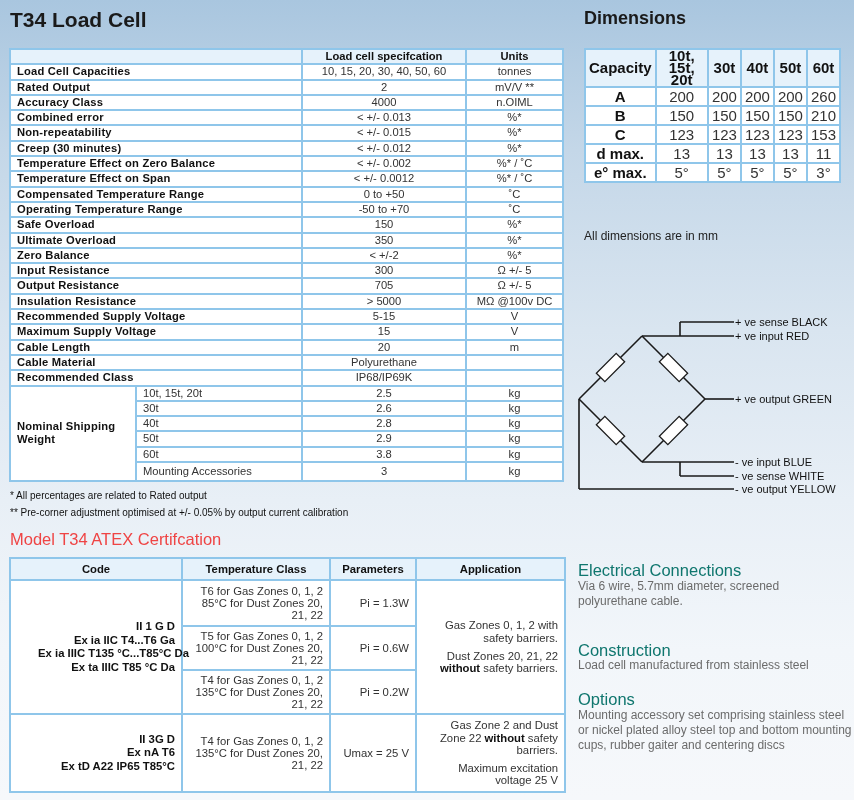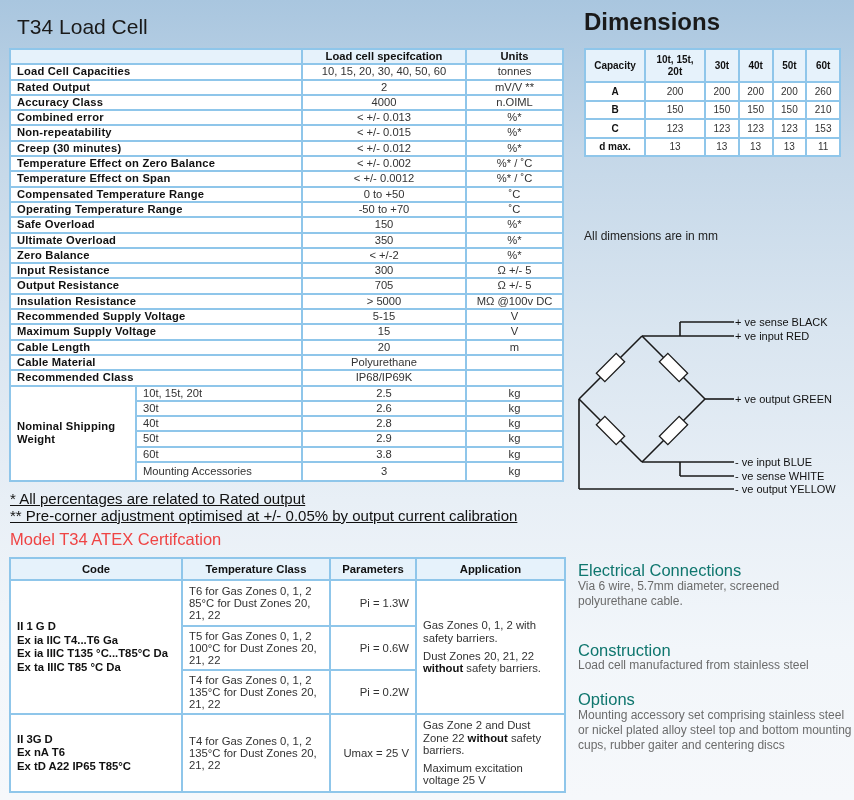--- a/index.html
+++ b/index.html
@@ -2,46 +2,46 @@
 <html><head>
 <meta charset="utf-8">
 <style>
   html, body { margin: 0; padding: 0; }
   body {
     width: 854px; height: 800px; overflow: hidden; position: relative;
     font-family: "Liberation Sans", sans-serif; color: #111;
     background: linear-gradient(180deg, #a9c6df 0px, #c4d7e8 150px, #d9e5f0 330px, #e8eff6 500px, #f2f6fa 650px, #f6f8fb 800px);
   }
   .abs { position: absolute; }
-  h1.title { position: absolute; left: 10px; top: 8px; margin: 7px; font-size: 21px; font-weight: normal; color: #1a1a1a; }
-  h1.dimtitle { position: absolute; left: 584px; top: 8px; margin: 0; font-size: 24px; font-weight: bold; color: #1a1a1a; }
+  h1.title { position: absolute; left: 10px; top: 8px; margin: 0; font-size: 21px; font-weight: bold; color: #1a1a1a; }
+  h1.dimtitle { position: absolute; left: 584px; top: 8px; margin: 0; font-size: 18px; font-weight: bold; color: #1a1a1a; }
 
   table { border-collapse: collapse; background: #ffffff; }
   .spec { position: absolute; left: 9px; top: 48px; width: 555px; border: 2px solid #2e4f8f; font-size: 11.2px; }
   .spec td, .spec th { border: 2px solid #8fc6ea; padding: 0 6px; height: 13.3px; line-height: 13.3px; }
   .spec th { background: #e6f2fb; font-weight: bold; text-align: center; }
   .spec td.lbl { font-weight: bold; text-align: left; letter-spacing: 0.2px; }
   .spec td.c { text-align: center; color: #333; }
   .spec td.sub { text-align: left; color: #333; }
 
-  .dims { position: absolute; left: 584px; top: 48px; width: 257px; border: 2px solid #15803d; font-size: 10px; }
+  .dims { position: absolute; left: 584px; top: 48px; width: 257px; border: 2px solid #15803d; font-size: 15px; }
   .dims td, .dims th { border: 2px solid #8fc6ea; text-align: center; padding: 0 3px; }
   .dims th { background: #e6f2fb; font-weight: bold; height: 31px; line-height: 12px; }
   .dims td { height: 16.5px; color: #333; }
   .dims td.rl { font-weight: bold; color: #111; }
   .dims tr.tall td { height: 30px; line-height: 12px; }
 
   .note-mm { position: absolute; left: 584px; top: 229px; font-size: 12px; color: #222; }
 
-  .foot { position: absolute; left: 10px; font-size: 15px; color: #111; text-decoration: underline; }
+  .foot { position: absolute; left: 10px; font-size: 10px; color: #111; }
 
   .atex-title { position: absolute; left: 10px; top: 530px; font-size: 16.5px; color: #ef4444; }
   .atex { position: absolute; left: 9px; top: 557px; width: 557px; border: 2px solid #2e4f8f; font-size: 11.3px; }
   .atex th { background: #e6f2fb; font-weight: bold; border: 2px solid #8fc6ea; height: 18px; text-align: center; }
-  .atex td { border: 2px solid #8fc6ea; vertical-align: middle; color: #333; line-height: 12.3px; padding: 2px 6px; }
+  .atex td { border: 2px solid #8fc6ea; vertical-align: middle; color: #333; line-height: 12.3px; padding: 2px 6px; text-align: right; }
   .atex td.code { font-weight: bold; color: #111; line-height: 13.5px; white-space: nowrap; }
   .atex td.par { text-align: right; }
   .atex .app p { margin: 0 0 6px 0; }
   .atex .app p:last-child { margin-bottom: 0; }
   .atex b { color: #111; }
 
   .side-h { position: absolute; left: 578px; font-size: 16.5px; color: #0f766e; }
   .side-p { position: absolute; left: 578px; font-size: 12px; color: #6b6b6b; line-height: 15px; width: 276px; }
 
   .wire-label { position: absolute; font-size: 11px; color: #111; white-space: nowrap; }
@@ -245,20 +245,28 @@
         <td>123</td>
         <td>153</td>
       </tr>
       <tr>
         <td class="rl">d max.</td>
         <td>13</td>
         <td>13</td>
         <td>13</td>
         <td>13</td>
         <td>11</td>
+      </tr>
+      <tr>
+        <td class="rl">e° max.</td>
+        <td>5°</td>
+        <td>5°</td>
+        <td>5°</td>
+        <td>5°</td>
+        <td>3°</td>
       </tr>
     </tbody>
 </table>
 <div class="note-mm">All dimensions are in mm</div>
 
 <svg class="abs" style="left:570px; top:305px;" width="170" height="200">
   <g stroke="#1a1a1a" stroke-width="1.6" fill="none">
 
     <line x1="72" y1="31" x2="9" y2="94"></line>
     <line x1="72" y1="31" x2="135" y2="94"></line>

